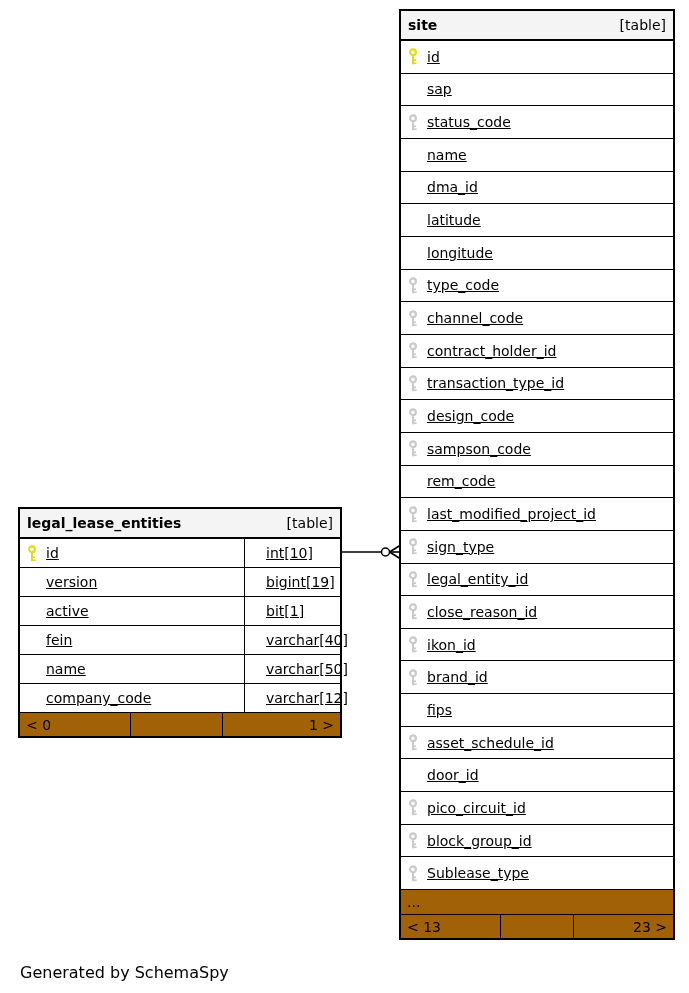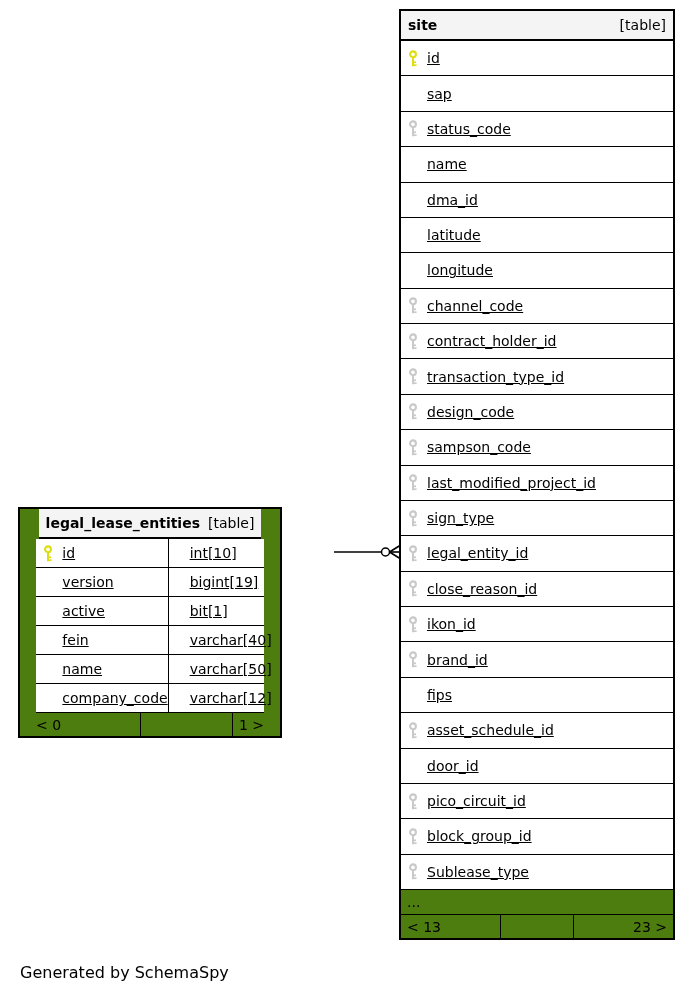--- a/index.html
+++ b/index.html
@@ -2,24 +2,24 @@
 <html><head>
 <meta charset="utf-8">
 <style>
   html,body{margin:0;padding:0;background:#fff;}
   .canvas{
     position:relative;width:689px;height:993px;background:#ffffff;
     font-family:"DejaVu Sans","Liberation Sans",sans-serif;
     font-size:14px;color:#000;overflow:hidden;
   }
   .tbl{
-    position:absolute;background:#4d7c0f;border:2px solid #000;box-sizing:border-box;
+    position:absolute;background:#a16207;border:2px solid #000;box-sizing:border-box;
     display:flex;flex-direction:column;
   }
-  .tbl-legal{left:18px;top:507px;width:264px;height:231px;align-items:center;}
+  .tbl-legal{left:18px;top:507px;width:324px;height:231px;}
   .tbl-site{left:399px;top:9px;width:276px;height:931px;}
   .thead{
     flex:none;height:30px;box-sizing:border-box;border-bottom:2px solid #000;
     background:#f4f4f4;display:flex;align-items:center;justify-content:space-between;
     padding:0 7px;
   }
   .title{font-weight:bold;white-space:nowrap;}
   .badge{white-space:nowrap;padding-left:8px;}
   .rows{flex:1 1 auto;display:flex;flex-direction:column;min-height:0;text-decoration:underline;}
   .row{
@@ -193,20 +193,33 @@
         <div class="row">
           <span class="cell-name">
             <span class="keyslot">
               <svg width="10" height="17" viewBox="0 0 10 17">
                 <circle cx="5" cy="4.3" r="2.9" fill="none" stroke="#c9c9c9" stroke-width="2.1"></circle>
                 <line x1="5" y1="7.2" x2="5" y2="16.2" stroke="#c9c9c9" stroke-width="2"></line>
                 <line x1="5" y1="12.3" x2="8" y2="12.3" stroke="#c9c9c9" stroke-width="1.7"></line>
                 <line x1="5" y1="15.2" x2="8.6" y2="15.2" stroke="#c9c9c9" stroke-width="1.7"></line>
               </svg>
             </span>
+            <span class="colname">type_code</span>
+          </span>
+        </div>
+        <div class="row">
+          <span class="cell-name">
+            <span class="keyslot">
+              <svg width="10" height="17" viewBox="0 0 10 17">
+                <circle cx="5" cy="4.3" r="2.9" fill="none" stroke="#c9c9c9" stroke-width="2.1"></circle>
+                <line x1="5" y1="7.2" x2="5" y2="16.2" stroke="#c9c9c9" stroke-width="2"></line>
+                <line x1="5" y1="12.3" x2="8" y2="12.3" stroke="#c9c9c9" stroke-width="1.7"></line>
+                <line x1="5" y1="15.2" x2="8.6" y2="15.2" stroke="#c9c9c9" stroke-width="1.7"></line>
+              </svg>
+            </span>
             <span class="colname">channel_code</span>
           </span>
         </div>
         <div class="row">
           <span class="cell-name">
             <span class="keyslot">
               <svg width="10" height="17" viewBox="0 0 10 17">
                 <circle cx="5" cy="4.3" r="2.9" fill="none" stroke="#c9c9c9" stroke-width="2.1"></circle>
                 <line x1="5" y1="7.2" x2="5" y2="16.2" stroke="#c9c9c9" stroke-width="2"></line>
                 <line x1="5" y1="12.3" x2="8" y2="12.3" stroke="#c9c9c9" stroke-width="1.7"></line>
@@ -246,20 +259,26 @@
           <span class="cell-name">
             <span class="keyslot">
               <svg width="10" height="17" viewBox="0 0 10 17">
                 <circle cx="5" cy="4.3" r="2.9" fill="none" stroke="#c9c9c9" stroke-width="2.1"></circle>
                 <line x1="5" y1="7.2" x2="5" y2="16.2" stroke="#c9c9c9" stroke-width="2"></line>
                 <line x1="5" y1="12.3" x2="8" y2="12.3" stroke="#c9c9c9" stroke-width="1.7"></line>
                 <line x1="5" y1="15.2" x2="8.6" y2="15.2" stroke="#c9c9c9" stroke-width="1.7"></line>
               </svg>
             </span>
             <span class="colname">sampson_code</span>
+          </span>
+        </div>
+        <div class="row">
+          <span class="cell-name">
+            <span class="keyslot"></span>
+            <span class="colname">rem_code</span>
           </span>
         </div>
         <div class="row">
           <span class="cell-name">
             <span class="keyslot">
               <svg width="10" height="17" viewBox="0 0 10 17">
                 <circle cx="5" cy="4.3" r="2.9" fill="none" stroke="#c9c9c9" stroke-width="2.1"></circle>
                 <line x1="5" y1="7.2" x2="5" y2="16.2" stroke="#c9c9c9" stroke-width="2"></line>
                 <line x1="5" y1="12.3" x2="8" y2="12.3" stroke="#c9c9c9" stroke-width="1.7"></line>
                 <line x1="5" y1="15.2" x2="8.6" y2="15.2" stroke="#c9c9c9" stroke-width="1.7"></line>

